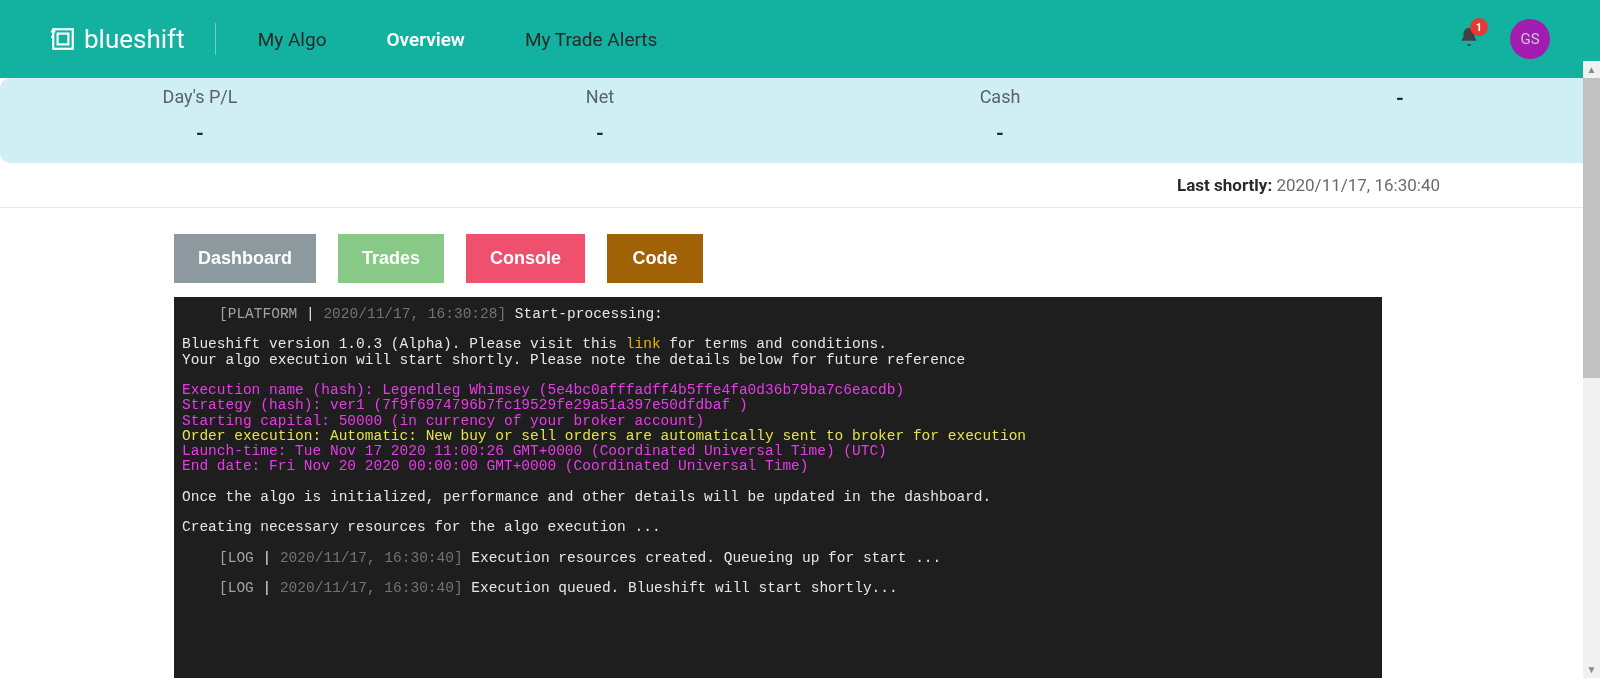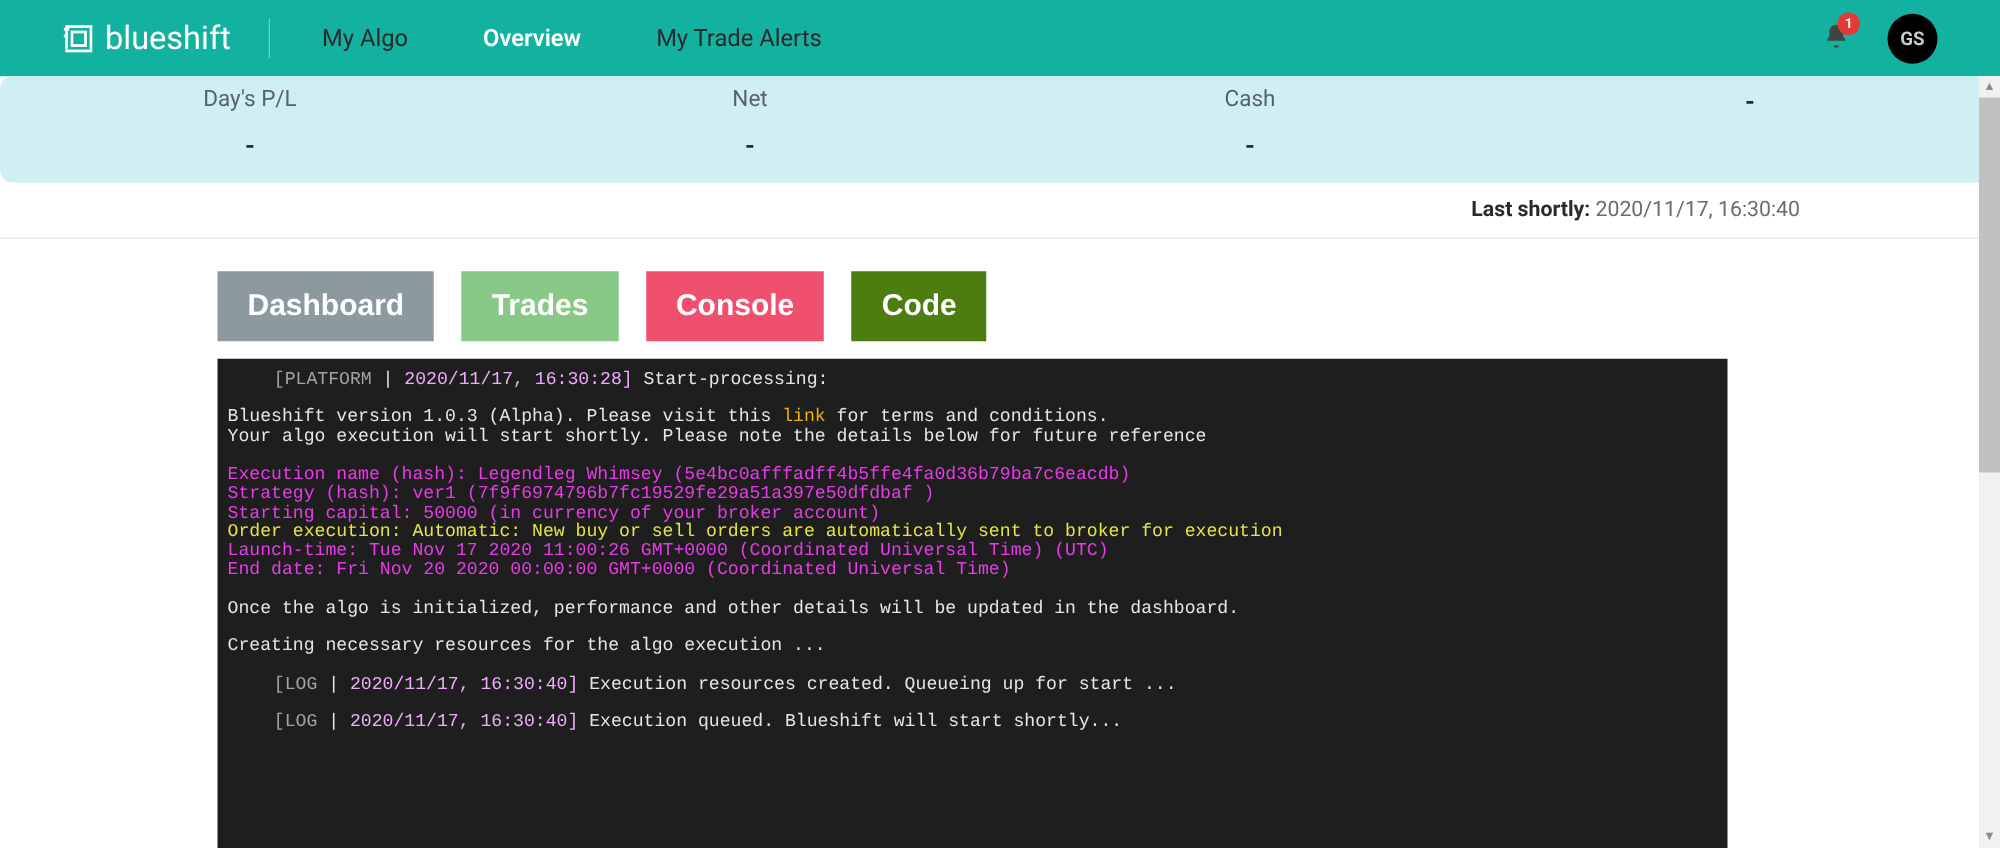--- a/index.html
+++ b/index.html
@@ -1,20 +1,20 @@
 <!DOCTYPE html>
 <html><head>
   <meta charset="utf-8">
   <style>
     * { margin: 0; padding: 0; box-sizing: border-box; }
     body { font-family: -apple-system, BlinkMacSystemFont, "Segoe UI", Roboto, sans-serif; background: #fff; }
 
     .topbar {
       background: #13b1a0;
-      height: 61px;
+      height: 78px;
       display: flex;
       align-items: center;
       padding: 0 20px 0 50px;
       justify-content: space-between;
     }
     .topbar-left {
       display: flex;
       align-items: center;
       gap: 24px;
     }
@@ -73,24 +73,24 @@
       font-size: 11px;
       font-weight: 700;
       display: flex;
       align-items: center;
       justify-content: center;
     }
     .avatar {
       width: 40px;
       height: 40px;
       border-radius: 50%;
-      background: #000000;
+      background: #a21caf;
       color: #c9c9c9;
       font-size: 15px;
-      font-weight: 700;
+      font-weight: 400;
       display: flex;
       align-items: center;
       justify-content: center;
       cursor: pointer;
     }
 
     .stats-bar {
       background: #d0eff4;
       display: flex;
       padding: 8px 0 18px 0;
@@ -125,45 +125,45 @@
       width: 1554px;
     }
     .tab-buttons {
       display: flex;
       gap: 22px;
       margin-bottom: 14px;
     }
     .tab-btn {
       border: none;
       color: #fff;
-      font-size: 24px;
+      font-size: 18px;
       font-weight: 600;
       padding: 14px 24px;
       cursor: pointer;
       min-width: 96px;
       text-align: center;
     }
     .tab-dashboard { background: #8c9aa0; }
     .tab-trades { background: #88c987; }
     .tab-console { background: #ef506e; }
-    .tab-code { background: #4d7c0f; }
+    .tab-code { background: #a16207; }
 
     .console {
       background: #1e1e1e;
       color: #d4d4d4;
       font-family: "Consolas", "Menlo", "Courier New", monospace;
       font-size: 14.5px;
       line-height: 1.05;
       padding: 10px 8px 120px 8px;
       width: 1208px;
       white-space: pre;
       overflow-x: auto;
     }
     .c-olive { color: #a3a3a3; margin-left: 37px; }
-    .c-cyan  { color: #f0abfc; }
+    .c-cyan  { color: #737373; }
     .c-white { color: #e6e6e6; }
     .c-lime  { color: #eab308; }
     .c-mag   { color: #e83be8; }
     .c-yel   { color: #e3e34a; }
 
     .scroll-track {
       position: fixed;
       right: 0;
       top: 61px;
       bottom: 0;

